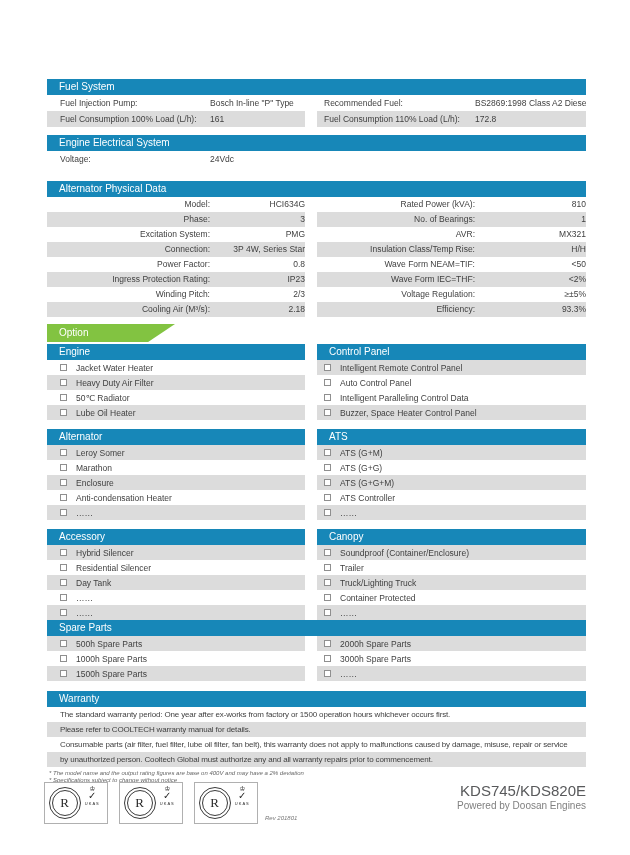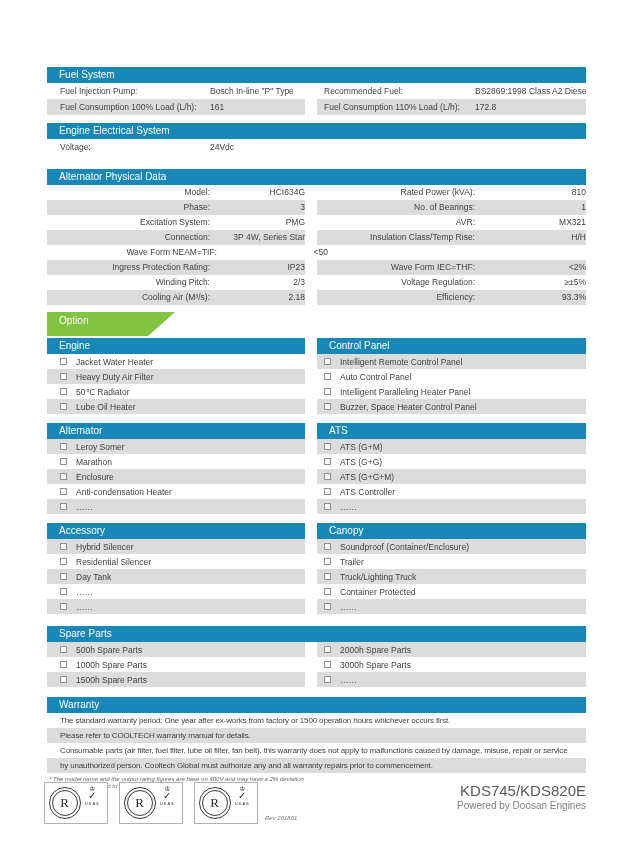--- a/index.html
+++ b/index.html
@@ -1,47 +1,47 @@
 <!DOCTYPE html>
 <html><head>
 <meta charset="utf-8">
 <style>
   html,body{margin:0;padding:0;background:#ffffff;}
   .page{position:relative;width:630px;height:855px;background:#fff;overflow:hidden;
         font-family:"Liberation Sans","DejaVu Sans",sans-serif;color:#3f3f3f;}
-  .content{position:absolute;left:47px;top:67px;width:539px;}
+  .content{position:absolute;left:47px;top:79px;width:539px;}
   .sec{margin:0;}
   .sec-header{background:#1787b8;color:#fff;height:16px;line-height:16px;
               font-size:10px;padding-left:12px;}
   
   .trow{display:flex;height:16px;line-height:16px;font-size:8.5px;white-space:nowrap;}
   .trow.h15{height:15px;line-height:15px;text-align:right;}
   .half{display:flex;overflow:hidden;}
   .hl{width:258px;}
   .hr{width:269px;}
   .cgap{width:12px;flex:none;}
   .lab{flex:none;box-sizing:border-box;}
   .ll{width:163px;padding-left:13px;}
   .lr{width:158px;padding-left:7px;}
   .val{flex:1;overflow:hidden;}
   .gray{background:#dcdcdc;}
   
-  .opt-tag{margin-top:7px;width:128px;height:24px;line-height:18px;background:#82c341;
+  .opt-tag{margin-top:7px;width:128px;height:18px;line-height:18px;background:#82c341;
            color:#fff;font-size:10px;padding-left:12px;box-sizing:border-box;
            clip-path:polygon(0 0,100% 0,79% 100%,0 100%);margin-bottom:2px;}
   
   .opt-row{display:flex;margin-top:0;}
   .opt-col-l{width:258px;}
   .opt-col-r{width:269px;}
   .oitem{display:flex;align-items:center;height:15px;font-size:8.5px;white-space:nowrap;overflow:hidden;}
   .cb{width:5px;height:5px;border:1px solid #8f8f8f;display:inline-block;flex:none;
       margin-left:13px;margin-right:9px;background:#fff;}
   .opt-col-r .cb{margin-left:7px;}
   .mt9{margin-top:9px;}
-  .mt12{margin-top:12px;}
+  .mt12{margin-top:0;}
   .mt10{margin-top:10px;}
   .mt6{margin-top:14px;}
   .mt8{margin-top:8px;}
   
   .wline{height:15px;line-height:15px;font-size:8px;letter-spacing:-0.15px;
          padding-left:13px;white-space:nowrap;overflow:hidden;}
   
   .footnotes{margin-top:3px;}
   .fnote{font-size:6px;font-style:italic;color:#666;line-height:7px;padding-left:2px;}
   
@@ -146,20 +146,24 @@
             <span class="lab ll">Connection:</span>
             <span class="val">3P 4W, Series Star</span>
           </div>
         <div class="cgap"></div>
         <div class="half hr gray">
             <span class="lab lr">Insulation Class/Temp Rise:</span>
             <span class="val">H/H</span>
           </div>
       </div>
       <div class="trow h15">
+        <div class="half hl">
+            <span class="lab ll">Power Factor:</span>
+            <span class="val">0.8</span>
+          </div>
         <div class="cgap"></div>
         <div class="half hr">
             <span class="lab lr">Wave Form NEAM=TIF:</span>
             <span class="val">&lt;50</span>
           </div>
       </div>
       <div class="trow h15">
         <div class="half hl gray">
             <span class="lab ll">Ingress Protection Rating:</span>
             <span class="val">IP23</span>
@@ -222,21 +226,21 @@
         <div class="oitem gray">
             <span class="cb"></span>
             <span>Intelligent Remote Control Panel</span>
           </div>
         <div class="oitem">
             <span class="cb"></span>
             <span>Auto Control Panel</span>
           </div>
         <div class="oitem">
             <span class="cb"></span>
-            <span>Intelligent Paralleling Heater Panel</span>
+            <span>Intelligent Paralleling Control Data</span>
           </div>
         <div class="oitem gray">
             <span class="cb"></span>
             <span>Buzzer, Space Heater Control Panel</span>
           </div>
       </div>
     </div>
 
     <div class="opt-row mt9">
       <div class="opt-col-l">

